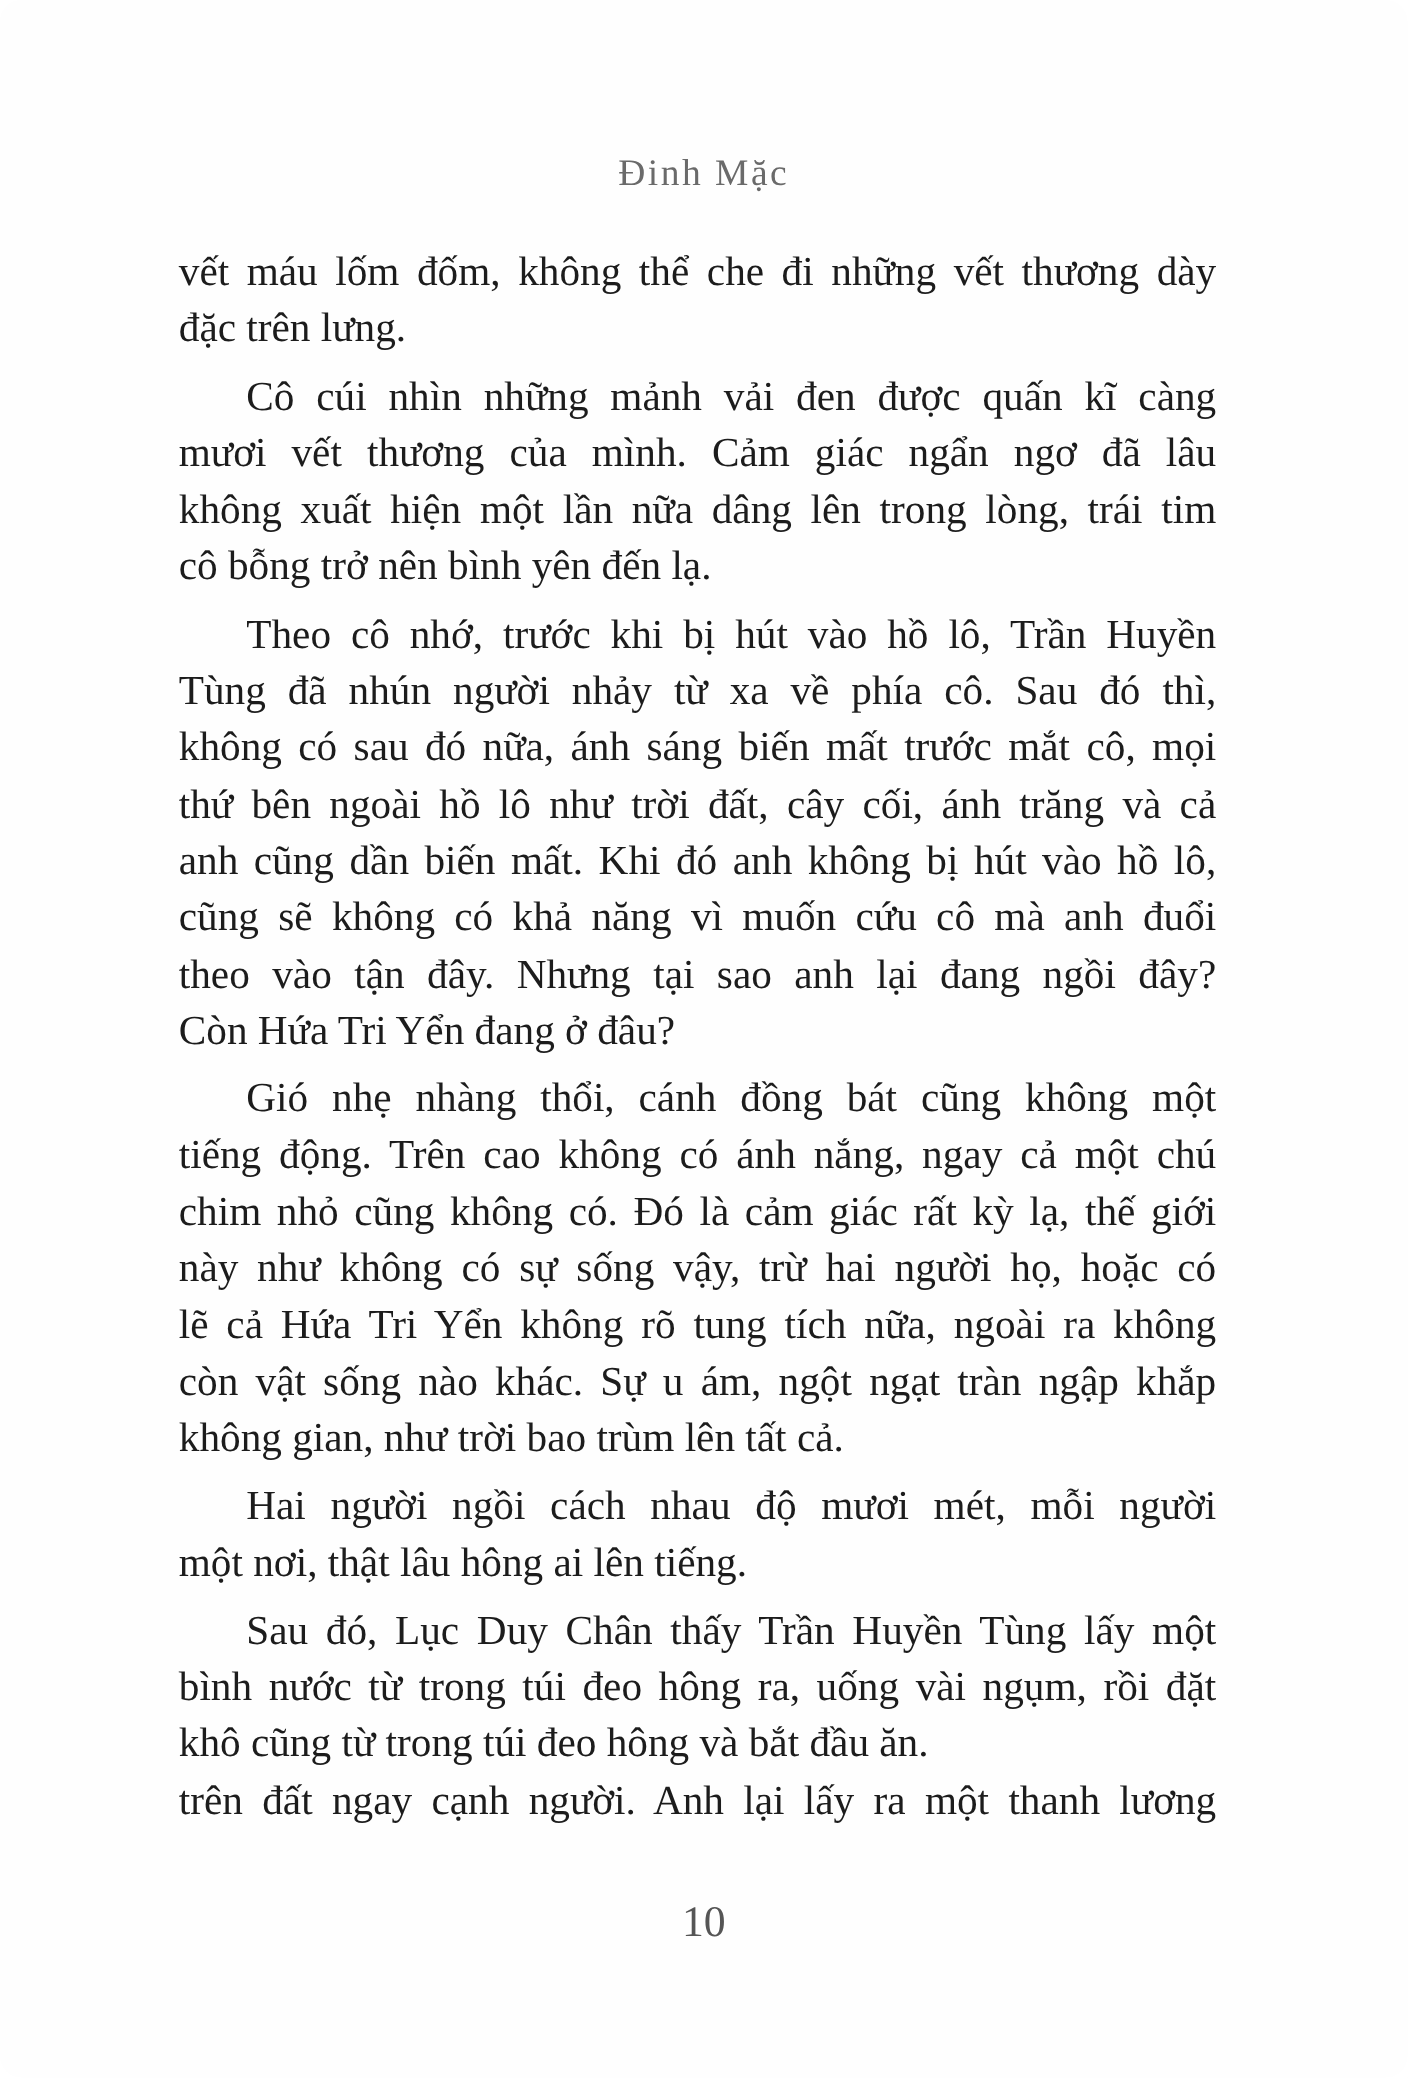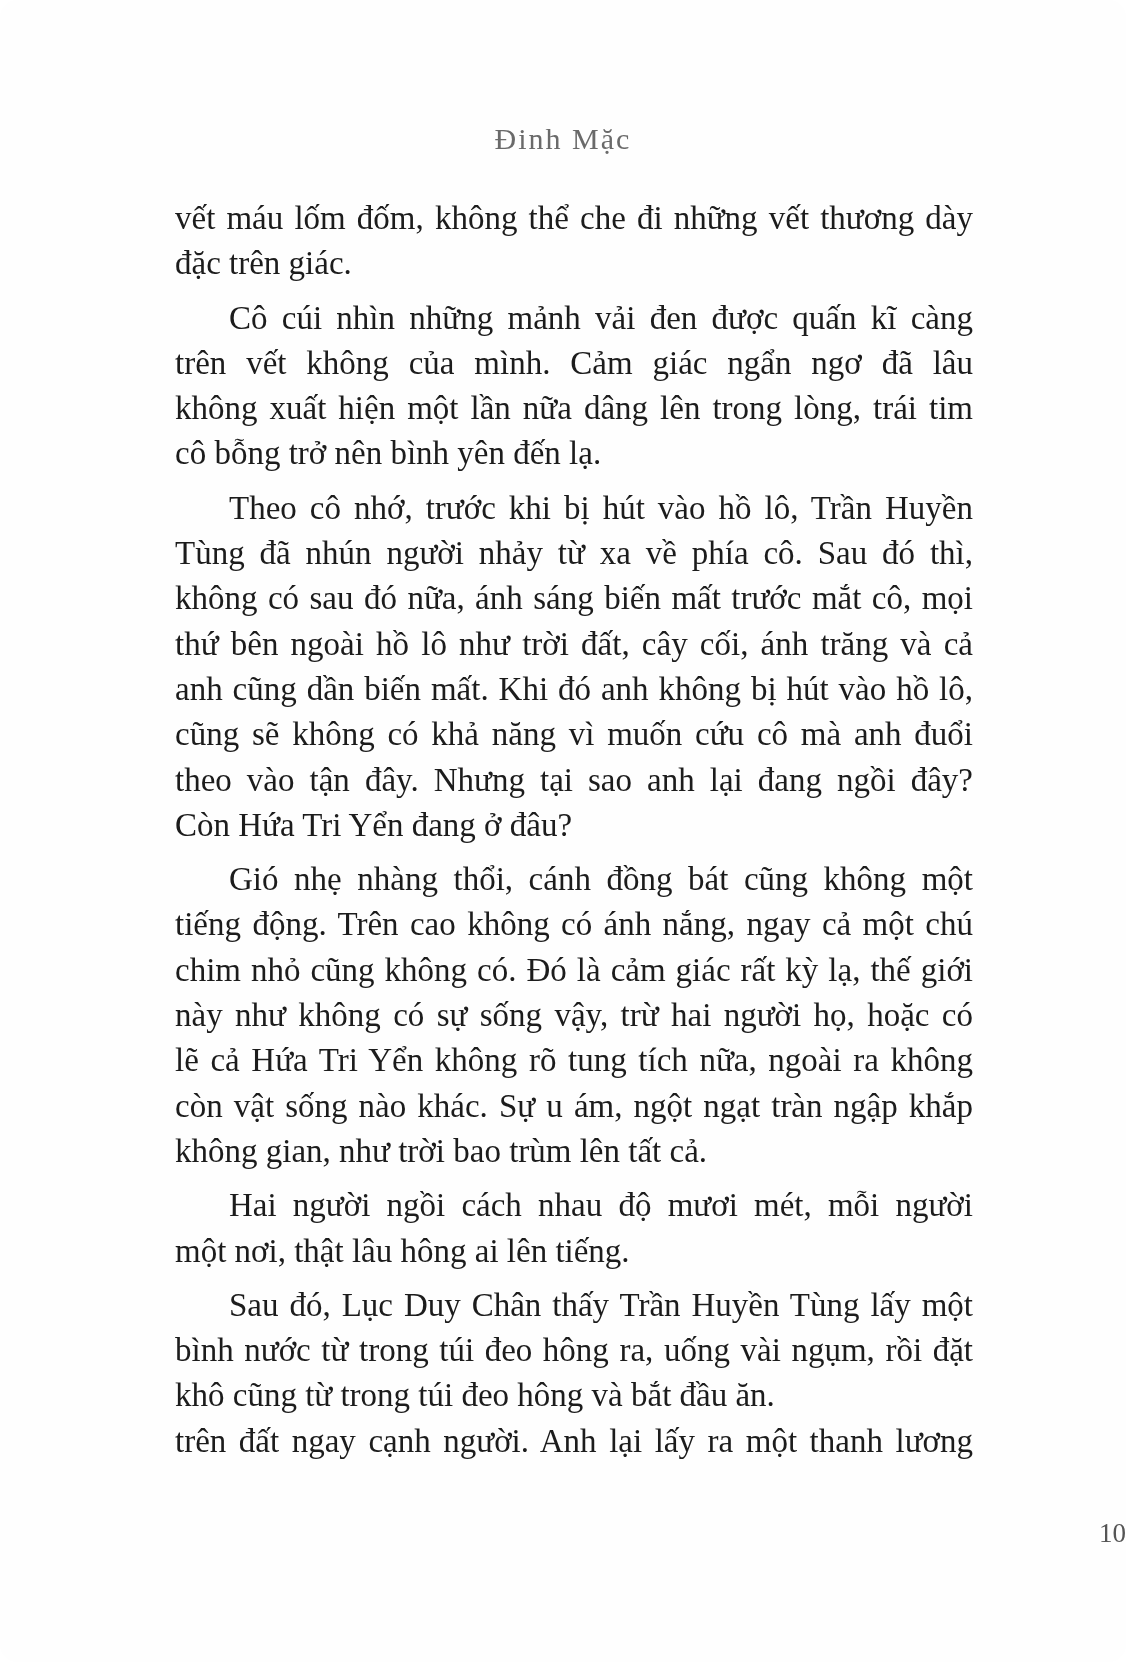--- a/index.html
+++ b/index.html
@@ -10,48 +10,48 @@
     font-family: "Liberation Serif", "DejaVu Serif", serif;
     font-size: 30px; color: #6a6a6a; letter-spacing: 2px; font-weight: normal;
   }
   .body-text {
     position: absolute; left: 143px; width: 830px; top: 196px;
     font-family: "Liberation Serif", "DejaVu Serif", serif;
     font-size: 33px; color: #1c1c1c;
   }
   .line {
     height: 45.3px; line-height: 45.3px; white-space: nowrap;
-    text-align: justify; text-align-last: justify; margin-left: 32px;
+    text-align: justify; text-align-last: justify;
   }
   .line.last { text-align-last: left; }
   .line.indent { padding-left: 54px; }
   .para-gap { height: 9px; }
   .page-number {
-    position: absolute; top: 1518px; left: 0; width: 1126px; text-align: right;
+    position: absolute; top: 1518px; left: 0; width: 1126px; text-align: center;
     font-family: "Liberation Serif", "DejaVu Serif", serif;
-    font-size: 27px; color: #555555;
+    font-size: 35px; color: #555555;
   }
 </style>
 </head>
 <body>
 
 <div class="page">
   <div class="header">Đinh Mặc</div>
 
   <div class="body-text">
 
     <div>
       <div class="line">vết máu lốm đốm, không thể che đi những vết thương dày</div>
-      <div class="line last">đặc trên giác.</div>
+      <div class="line last">đặc trên lưng.</div>
     </div>
     <div class="para-gap"></div>
 
     <div>
       <div class="line indent">Cô cúi nhìn những mảnh vải đen được quấn kĩ càng</div>
-      <div class="line">trên vết không của mình. Cảm giác ngẩn ngơ đã lâu</div>
+      <div class="line">mươi vết thương của mình. Cảm giác ngẩn ngơ đã lâu</div>
       <div class="line">không xuất hiện một lần nữa dâng lên trong lòng, trái tim</div>
       <div class="line last">cô bỗng trở nên bình yên đến lạ.</div>
     </div>
     <div class="para-gap"></div>
 
     <div>
       <div class="line indent">Theo cô nhớ, trước khi bị hút vào hồ lô, Trần Huyền</div>
       <div class="line">Tùng đã nhún người nhảy từ xa về phía cô. Sau đó thì,</div>
       <div class="line">không có sau đó nữa, ánh sáng biến mất trước mắt cô, mọi</div>
       <div class="line">thứ bên ngoài hồ lô như trời đất, cây cối, ánh trăng và cả</div>

